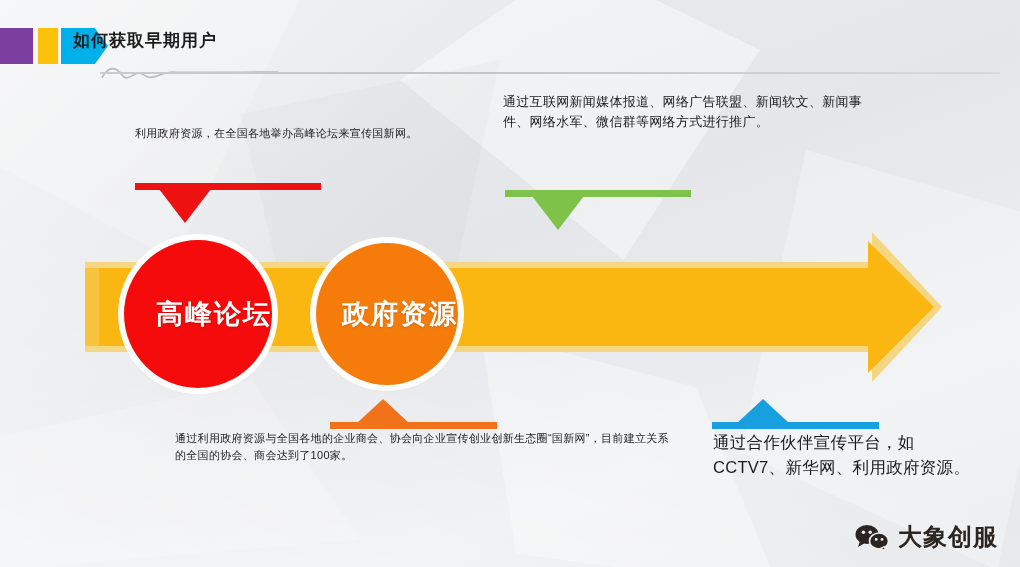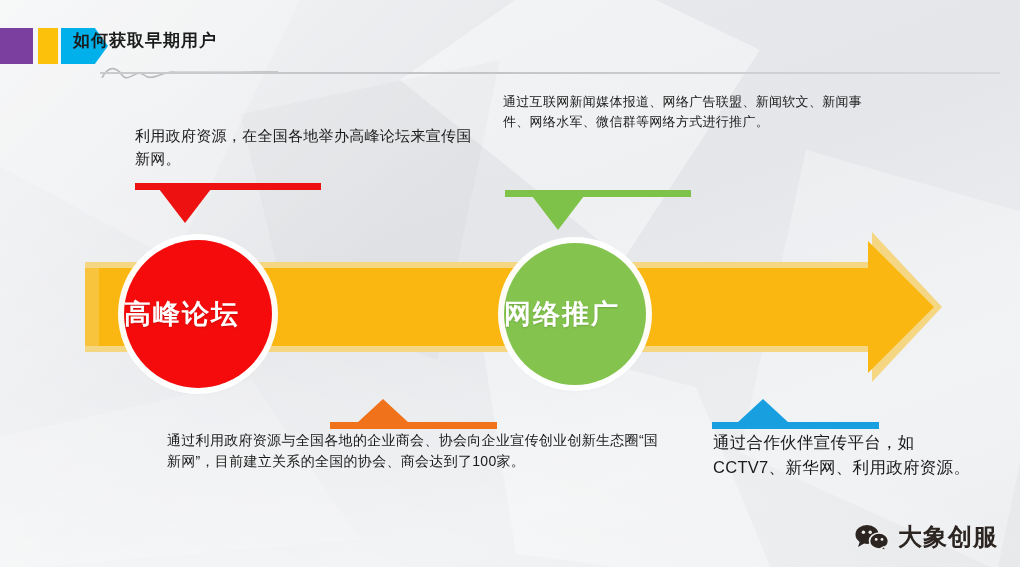--- a/index.html
+++ b/index.html
@@ -40,23 +40,23 @@
   #page-title{
     position:absolute;left:73px;top:29px;font-size:17px;font-weight:bold;color:#1b1b1b;
     letter-spacing:1px;white-space:nowrap;
   }
   #header-rule{position:absolute;left:100px;top:72px;width:900px;height:2px;
     background:linear-gradient(to right,#c9cbcd,#c2c4c7 40%,#d6d8da);}
   #header-squiggle{position:absolute;left:100px;top:60px;width:180px;height:22px;}
 
   
   .callout{position:absolute;color:#1a1a1a;line-height:1.52;letter-spacing:.3px;}
-  .callout.t1{left:135px;top:125px;width:340px;font-size:15px;}
+  .callout.t1{left:135px;top:125px;width:340px;font-size:11px;}
   .callout.t2{left:503px;top:92px;width:370px;font-size:13px;}
-  .callout.t3{left:167px;top:430px;width:500px;font-size:14px;}
+  .callout.t3{left:175px;top:430px;width:500px;font-size:11px;}
   .callout.t4{left:713px;top:430px;width:270px;font-size:16.5px;}
 
   
   .conn{position:absolute;}
   .conn .bar{position:absolute;left:0;height:7px;width:100%;}
   .conn .tri{position:absolute;width:52px;height:34px;}
   .conn.down .bar{top:0;}
   .conn.down .tri{top:6px;clip-path:polygon(0 0,100% 0,50% 100%);}
   .conn.up .bar{bottom:0;}
   .conn.up .tri{bottom:6px;clip-path:polygon(50% 0,100% 100%,0 100%);}
@@ -64,21 +64,21 @@
   #conn-red  {left:135px;top:183px;width:186px;height:42px;}
   #conn-green{left:505px;top:190px;width:186px;height:42px;}
   #conn-orange{left:330px;top:399px;width:167px;height:30px;}
   #conn-blue {left:712px;top:399px;width:167px;height:30px;}
 
   
   #band{position:absolute;left:0;top:0;width:1020px;height:567px;}
 
   .node{position:absolute;border-radius:50%;
         box-shadow:0 0 0 6px rgba(255,255,255,.96), 0 2px 7px rgba(0,0,0,.13);
-        display:flex;align-items:center;justify-content:flex-start;}
+        display:flex;align-items:center;justify-content:flex-end;}
   .node span{color:#fff;font-size:27px;font-weight:bold;letter-spacing:2px;
              text-shadow:0 1px 2px rgba(0,0,0,.16);}
   #node-0{left:124px;top:240px;width:148px;height:148px;background:#f50b0b;}
   #node-1{left:316px;top:243px;width:142px;height:142px;background:#f57c0a;}
   #node-2{left:504px;top:243px;width:142px;height:142px;background:#84c44e;}
   #node-3{left:692px;top:243px;width:142px;height:142px;background:#10a6e4;}
 
   
   #footer-logo{position:absolute;right:22px;bottom:14px;display:flex;align-items:center;gap:9px;}
   #footer-logo .lbl{font-size:24px;font-weight:bold;color:#2b2420;letter-spacing:1px;}
@@ -124,22 +124,22 @@
     <path d="M85 262 H872 V232 L942 307 L872 382 V352 H85 Z" fill="#f5d682"></path>
 
     <path d="M85 268 H868 V241 L934 307 L868 373 V346 H85 Z" fill="#fbb711"></path>
 
     <rect x="85" y="268" width="14" height="78" fill="#f6cd63" opacity=".55"></rect>
   </svg>
 
   <div class="node" id="node-0">
     <span>高峰论坛</span>
   </div>
-  <div class="node" id="node-2">
-    <span>网络推广</span>
+  <div class="node" id="node-1">
+    <span>政府资源</span>
   </div>
 
   <div class="conn up" id="conn-orange">
     <div class="bar" style="background:#f0721a"></div>
     <div class="tri" style="left:27px;height:24px;background:#f0721a"></div>
   </div>
   <div class="callout t3">通过利用政府资源与全国各地的企业商会、协会向企业宣传创业创新生态圈“国新网”，目前建立关系的全国的协会、商会达到了100家。</div>
 
   <div class="conn up" id="conn-blue">
     <div class="bar" style="background:#189fe0"></div>

